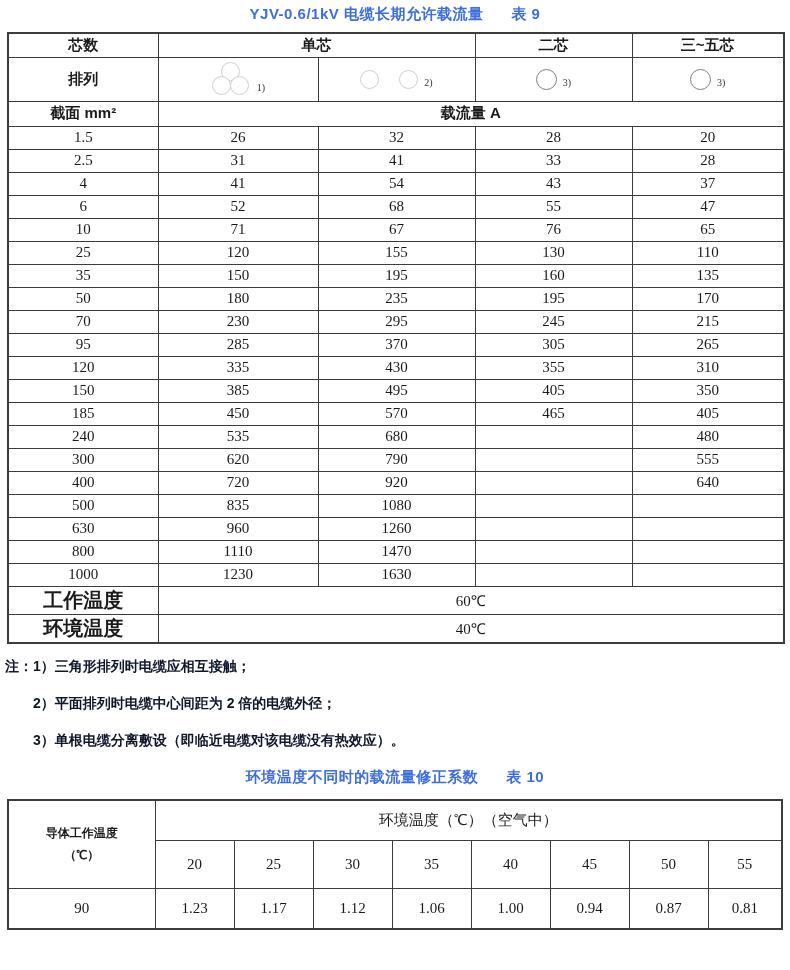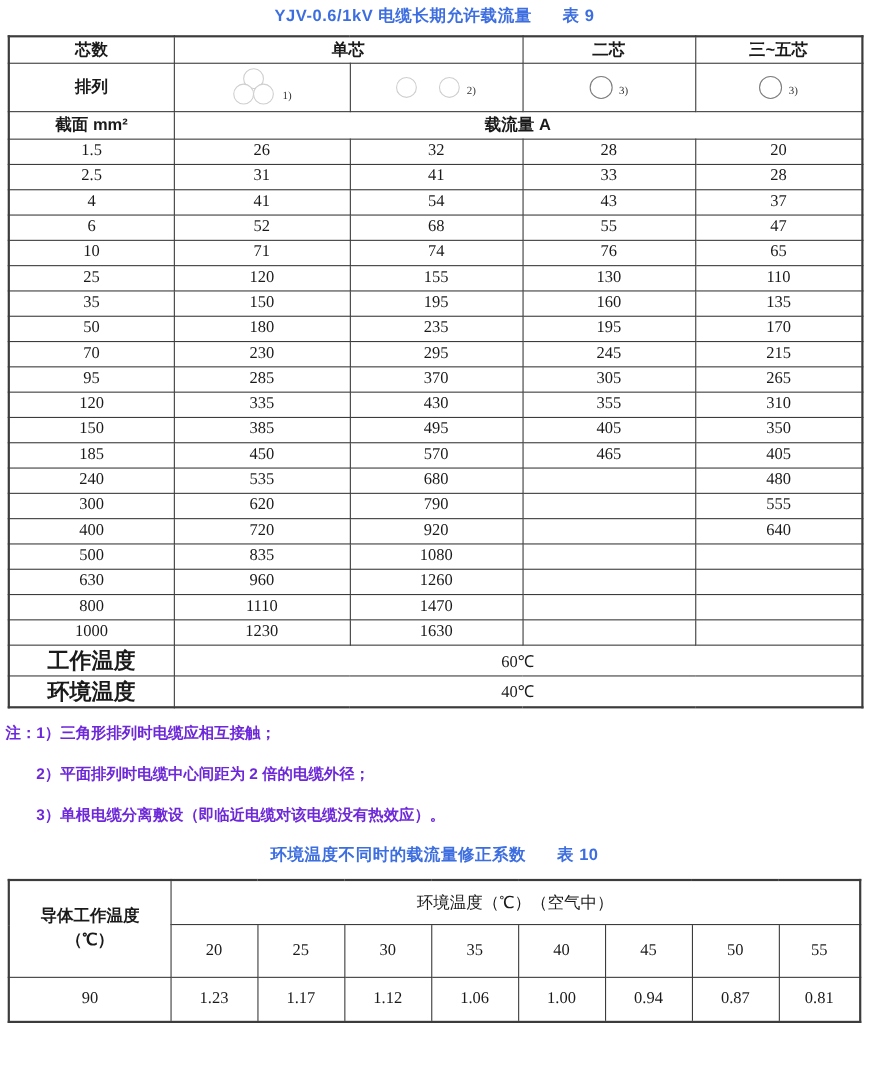--- a/index.html
+++ b/index.html
@@ -45,26 +45,26 @@
     font-family:"Liberation Serif", serif; font-size:10px; color:#333;
     margin-left:6px; align-self:flex-end; line-height:10px;
   }
   .tri-wrap { display:flex; align-items:flex-end; }
   .tri-wrap .ref { margin-bottom:3px; }
   .single { display:flex; align-items:center; }
   .single .ref { align-self:center; margin-top:8px; }
   .flatwrap { display:flex; align-items:center; }
   .flatwrap .ref { align-self:center; margin-top:8px; }
   
-  .notes { margin:13px 0 0 5px; color:#6d28d9; font-weight:bold; font-size:14px; }
+  .notes { margin:13px 0 0 5px; color:#0f172a; font-weight:bold; font-size:14px; }
   .note-line { line-height:18px; margin-bottom:19px; }
   .note-indent { padding-left:28px; }
   .t10-title { padding-top:0; margin-top:2px; }
   .t10 { margin-top:12px; }
-  .t10 td.rowhdr { font-weight:bold; font-size:15px; line-height:22px; }
+  .t10 td.rowhdr { font-weight:bold; font-size:12px; line-height:22px; }
   .t10 td.colhdr { height:41px; font-weight:normal; font-size:15px; }
   .t10 td.tempcell { height:48px; }
   .t10 tbody.data td { height:40px; }
 </style>
 </head>
 <body>
 
 <div class="page">
 
   <div class="doc-title">
@@ -158,21 +158,21 @@
         <tr>
           <td class="num">6</td>
           <td class="num">52</td>
           <td class="num">68</td>
           <td class="num">55</td>
           <td class="num">47</td>
         </tr>
         <tr>
           <td class="num">10</td>
           <td class="num">71</td>
-          <td class="num">74</td>
+          <td class="num">67</td>
           <td class="num">76</td>
           <td class="num">65</td>
         </tr>
         <tr>
           <td class="num">25</td>
           <td class="num">120</td>
           <td class="num">155</td>
           <td class="num">130</td>
           <td class="num">110</td>
         </tr>

